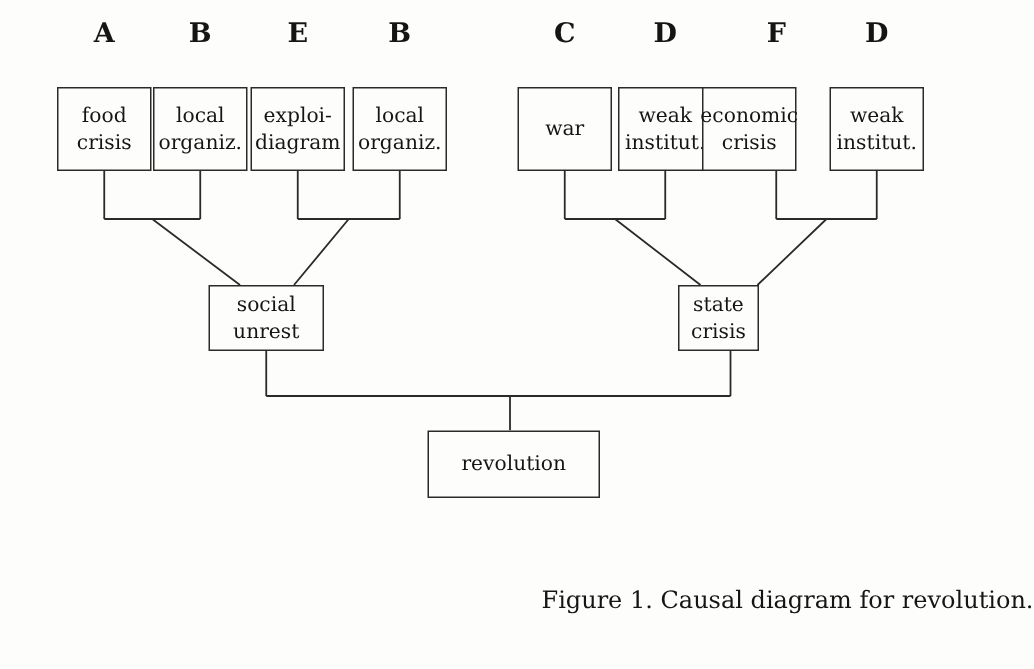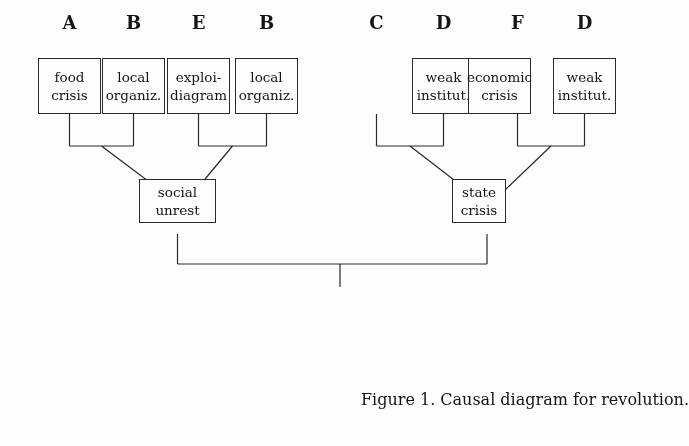--- a/index.html
+++ b/index.html
@@ -33,21 +33,21 @@
     align-items: center;
     justify-content: center;
   }
   .cbox .lbl {
     white-space: pre-line;
     text-align: center;
     font-size: 13.5px;
     line-height: 1.35;
   }
   .top-box { top: 58px; width: 63px; height: 56px; }
-  .mid-box { top: 179px; height: 44px; }
+  .mid-box { top: 190px; height: 44px; }
   .bottom-box { top: 287px; height: 45px; }
   svg.lines {
     position: absolute;
     left: 0; top: 0;
     pointer-events: none;
   }
   .caption {
     position: absolute;
     top: 390px;
     left: 0;
@@ -89,20 +89,23 @@
 organiz.</span>
     </div>
   <div class="cbox top-box" style="left:167px">
       <span class="lbl">exploi-
 diagram</span>
     </div>
   <div class="cbox top-box" style="left:235px">
       <span class="lbl">local
 organiz.</span>
     </div>
+  <div class="cbox top-box" style="left:345px">
+      <span class="lbl">war</span>
+    </div>
   <div class="cbox top-box" style="left:412px">
       <span class="lbl">weak
 institut.</span>
     </div>
   <div class="cbox top-box" style="left:468px">
       <span class="lbl">economic
 crisis</span>
     </div>
   <div class="cbox top-box" style="left:553px">
       <span class="lbl">weak
@@ -111,16 +114,19 @@
 
   <div class="cbox mid-box" style="left:139px;width:77px">
       <span class="lbl">social
 unrest</span>
     </div>
   <div class="cbox mid-box" style="left:452px;width:54px">
       <span class="lbl">state
 crisis</span>
     </div>
 
+  <div class="cbox bottom-box" style="left:285px;width:115px">
+      <span class="lbl">revolution</span>
+    </div>
 
   <div class="caption">Figure 1. Causal diagram for revolution.</div>
 
 </div>
 
 </body></html>

